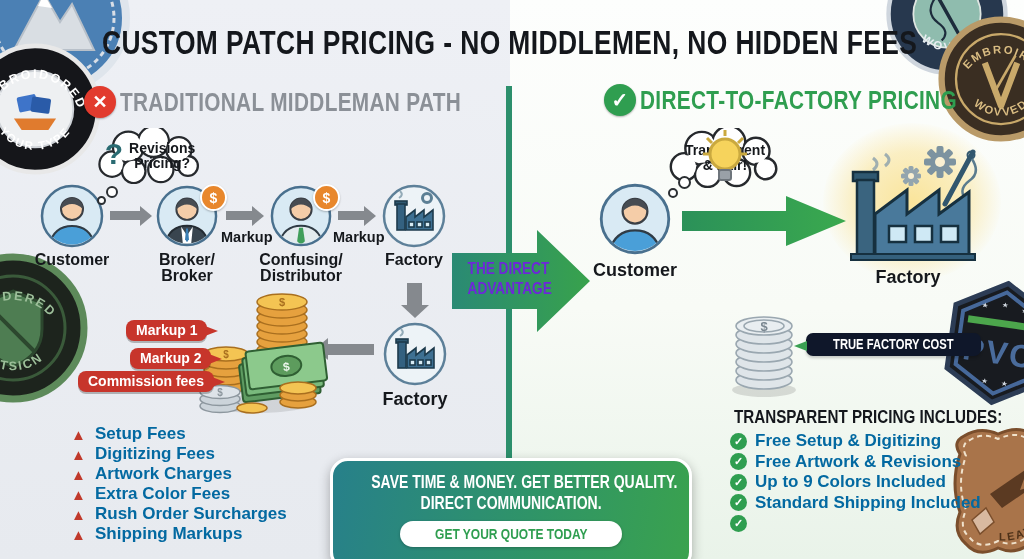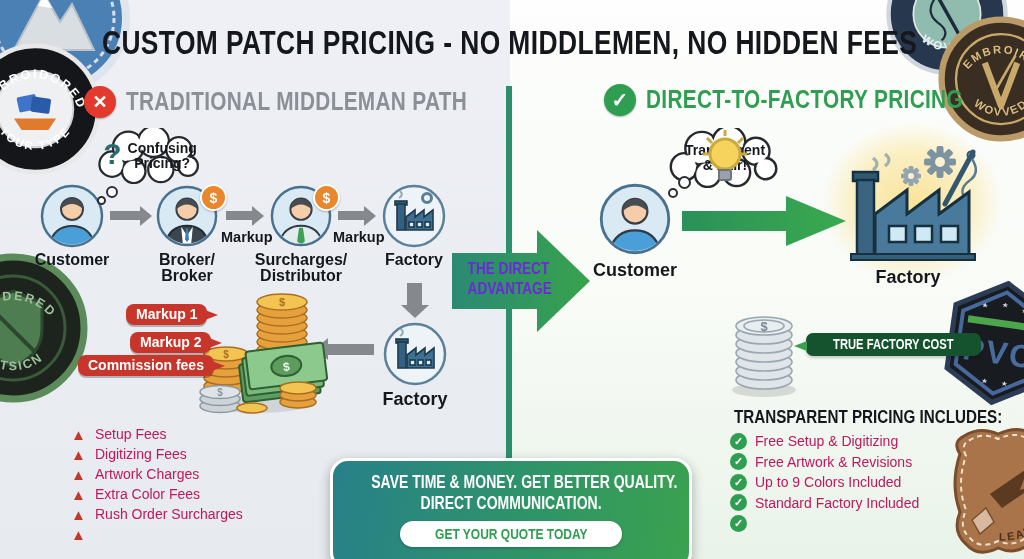--- a/index.html
+++ b/index.html
@@ -15,21 +15,21 @@
     background:linear-gradient(180deg,#fdfefd 0%,#f8fbf6 55%,#e9f3e9 100%);}
   .divider{left:506px;top:86px;width:6px;height:473px;background:#2c8f6c;}
 
   
   .cx{display:inline-block;transform:scaleX(.8);transform-origin:left center;white-space:nowrap;}
   .cxc{display:inline-block;transform:scaleX(.8);transform-origin:center center;white-space:nowrap;}
 
   .title-wrap{left:0;top:24px;width:879px;text-align:center;z-index:4;}
   .title-text{font-size:33px;font-weight:700;color:#14171c;letter-spacing:.5px;}
 
-  .sec-header{display:flex;gap:10px;z-index:4;}
+  .sec-header{display:flex;align-items:center;gap:4px;z-index:4;}
   .sec-header .txt{font-size:26px;font-weight:700;letter-spacing:.4px;}
   .hdr-gray{color:#8b9097;}
   .hdr-green{color:#2f9e50;}
   .xcircle,.okcircle{width:32px;height:32px;border-radius:50%;flex:0 0 32px;
     display:flex;align-items:center;justify-content:center;color:#fff;
     font-weight:700;font-size:18px;box-shadow:0 1px 2px rgba(0,0,0,.3);}
   .xcircle{background:#e23b2e;}
   .xcircle::before{content:"\2715";}
   .okcircle{background:#2f9e50;}
   .okcircle::before{content:"\2713";font-size:20px;}
@@ -60,42 +60,42 @@
     border-right:13px solid #85898e;border-top:11.5px solid transparent;border-bottom:11.5px solid transparent;}
   .markup-txt{font-size:14.5px;font-weight:700;color:#15181c;z-index:3;}
 
   .badge{width:23px;height:23px;border-radius:50%;background:#e8872c;border:2px solid #fff;
     color:#fff;font-weight:700;font-size:14px;display:flex;align-items:center;justify-content:center;
     z-index:4;box-shadow:0 1px 2px rgba(0,0,0,.25);}
 
   
   .pill-red{background:#c7352b;color:#fff;font-weight:700;font-size:14px;
     padding:2px 10px 3px;border-radius:8px;z-index:4;white-space:nowrap;
-    box-shadow:0 2px 0 rgba(0,0,0,.25);}
+    box-shadow:0 2px 0 rgba(0,0,0,.25);margin-top:16px;}
   .pill-red::after{content:"";position:absolute;right:-11px;top:6px;
     border-left:13px solid #c7352b;border-top:5px solid transparent;border-bottom:5px solid transparent;}
 
-  .pill-green{background:#14532d;color:#fff;font-weight:700;font-size:14px;
+  .pill-green{background:#0f172a;color:#fff;font-weight:700;font-size:14px;
     padding:3px 12px 4px;border-radius:7px;z-index:4;white-space:nowrap;
     box-shadow:0 2px 3px rgba(0,0,0,.2);}
   .pill-green::before{content:"";position:absolute;left:-12px;top:8px;
     border-right:13px solid #3aa052;border-top:5px solid transparent;border-bottom:5px solid transparent;}
 
   
   .list-head{font-size:19px;font-weight:700;color:#14171c;z-index:3;}
   .feelist,.inclist{display:flex;flex-direction:column;z-index:3;}
   .feelist .row,.inclist .row{display:flex;align-items:center;gap:8px;height:20px;}
   .feelist .row{height:20px;}
   .inclist .row{height:20.5px;}
   .warn-tri{color:#c0392b;font-size:15px;line-height:1;width:17px;text-align:center;}
   .warn-tri::before{content:"\25B2";}
   .chk{width:17px;height:17px;border-radius:50%;background:#2f9e50;flex:0 0 17px;
     display:flex;align-items:center;justify-content:center;color:#fff;font-size:11px;font-weight:700;}
   .chk::before{content:"\2713";}
-  .item-txt{font-size:14px;font-weight:400;color:#be185d;white-space:nowrap;}
+  .item-txt{font-size:17px;font-weight:700;color:#0369a1;white-space:nowrap;}
 
   
   .adv-wrap{left:452px;top:228px;width:140px;height:106px;z-index:5;}
   .adv-wrap svg{position:absolute;left:0;top:0;}
   .adv-text{position:absolute;left:6px;top:31px;width:96px;text-align:center;
     color:#6d28d9;font-weight:700;font-size:17px;line-height:20px;}
 
   
   .rarrow{left:682px;top:194px;width:166px;height:54px;z-index:2;}
 
@@ -250,21 +250,21 @@
           <circle cx="64" cy="15" r="15"></circle>
         <circle cx="92" cy="24" r="12"></circle>
           <circle cx="102" cy="42" r="9"></circle>
           <circle cx="72" cy="46" r="12"></circle>
           <circle cx="42" cy="48" r="11"></circle>
       </g>
     </svg>
     <div class="content">
       <span class="bigq">?</span>
       <span class="btxt">
-        <span style="display:block">Confusing</span>
+        <span style="display:block">Revisions</span>
         <span style="display:block">Pricing?</span>
       </span>
     </div>
   </div>
   <div class="abs dot" style="left:106px;top:186px;width:8px;height:8px"></div>
   <div class="abs dot" style="left:97px;top:196px;width:5px;height:5px"></div>
 
   <svg class="abs" style="left:40px;top:184px;z-index:2" width="64" height="64" viewBox="0 0 64 64">
     <circle cx="32" cy="32" r="30" fill="#d9eaf4" stroke="#49708e" stroke-width="2.5"></circle>
     <defs>
@@ -315,21 +315,21 @@
       </defs>
     <g clip-path="url(#cpc)">
       <path d="M8 66 Q12 42 32 42 Q52 42 56 66 Z" fill="#e3ebee" stroke="#2f3b45" stroke-width="2"></path>
       <path d="M30 44 L34 44 L36 58 L32 62 L28 58 Z" fill="#3f9e5a"></path>
       <circle cx="32" cy="25" r="11" fill="#f5cda8" stroke="#3a3f45" stroke-width="2"></circle>
       <path d="M21 25 A11 11 0 0 1 43 25 Q32 15 21 25 Z" fill="#474c52"></path>
     </g>
   </svg>
   <div class="abs badge" style="left:313px;top:184px">$</div>
   <div class="abs node-lbl s" style="left:246px;top:252px;width:110px">
-    <span style="display:block">Surcharges/</span>
+    <span style="display:block">Confusing/</span>
     <span style="display:block">Distributor</span>
   </div>
 
   <div class="abs arr-r" style="left:338px;top:211px;width:26px"></div>
   <div class="abs markup-txt" style="left:333px;top:229px;width:52px">Markup</div>
 
   <svg class="abs" style="left:382px;top:184px;z-index:2" width="64" height="64" viewBox="0 0 64 64">
     <circle cx="32" cy="32" r="30" fill="#edf3f7" stroke="#5d8099" stroke-width="2.5"></circle>
     <path d="M17 14 q5 -3 1 -7" stroke="#93abb8" stroke-width="2" fill="none"></path>
     <circle cx="45" cy="14" r="4.5" fill="none" stroke="#5c7f94" stroke-width="3"></circle>
@@ -428,20 +428,21 @@
     <div class="row">
         <span class="warn-tri"></span>
         <span class="item-txt">Extra Color Fees</span>
       </div>
     <div class="row">
         <span class="warn-tri"></span>
         <span class="item-txt">Rush Order Surcharges</span>
       </div>
     <div class="row">
         <span class="warn-tri"></span>
+        <span class="item-txt">Shipping Markups</span>
       </div>
   </div>
 
   <div class="abs adv-wrap">
     <svg width="140" height="106" viewBox="0 0 140 106">
       <defs>
           <linearGradient id="advg" x1="0" y1="0" x2="1" y2="0">
         <stop offset="0" stop-color="#2a8a74"></stop>
             <stop offset="1" stop-color="#38a24c"></stop>
       </linearGradient>
@@ -587,21 +588,21 @@
     <div class="row">
         <span class="chk"></span>
         <span class="item-txt">Free Artwork &amp; Revisions</span>
       </div>
     <div class="row">
         <span class="chk"></span>
         <span class="item-txt">Up to 9 Colors Included</span>
       </div>
     <div class="row">
         <span class="chk"></span>
-        <span class="item-txt">Standard Factory Included</span>
+        <span class="item-txt">Standard Shipping Included</span>
       </div>
     <div class="row">
         <span class="chk"></span>
       </div>
   </div>
 
   <div class="abs banner">
     <div class="l1"><span class="cxc" style="transform-origin:center">SAVE TIME &amp; MONEY. GET BETTER QUALITY.</span></div>
     <div class="l2"><span class="cxc" style="transform-origin:center">DIRECT COMMUNICATION.</span></div>
     <button class="quote-btn"><span class="cxc">GET YOUR QUOTE TODAY</span></button>

